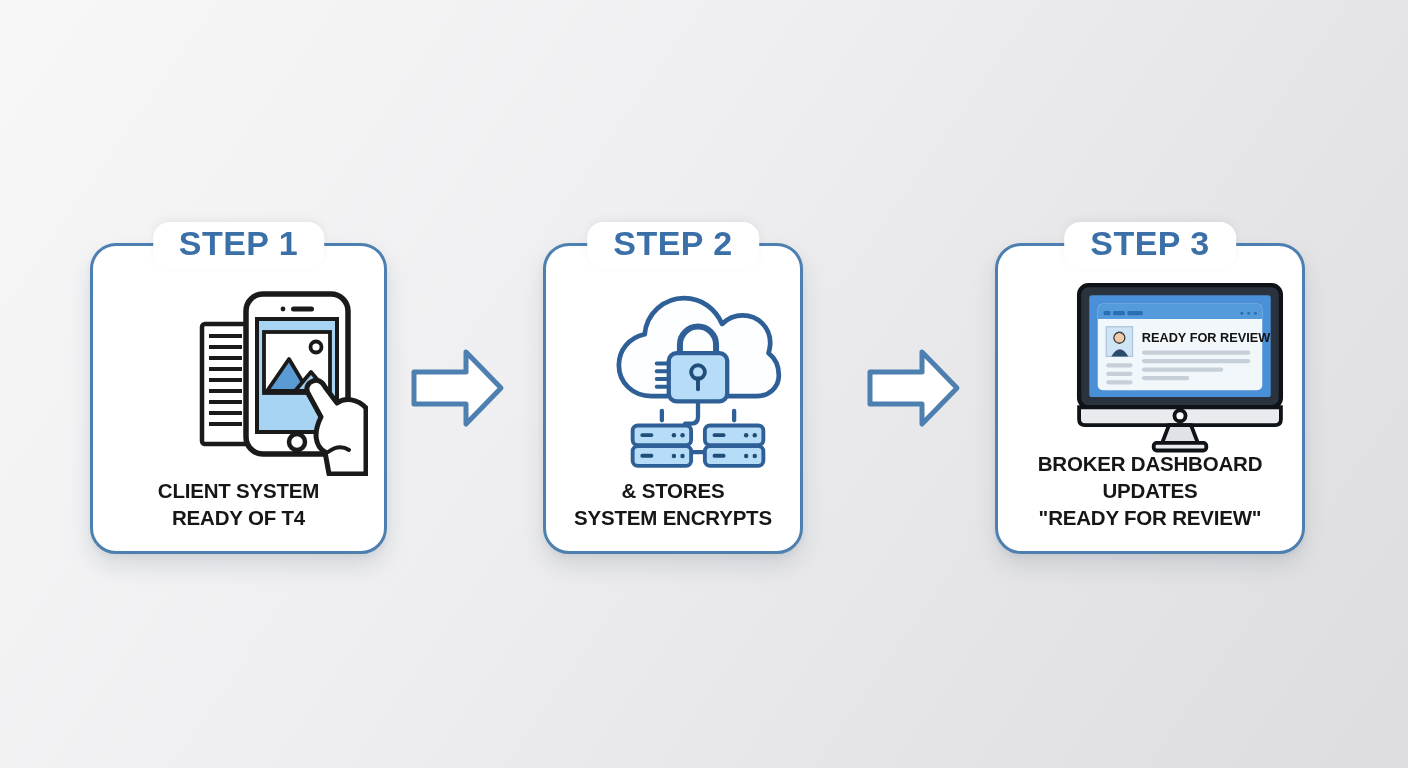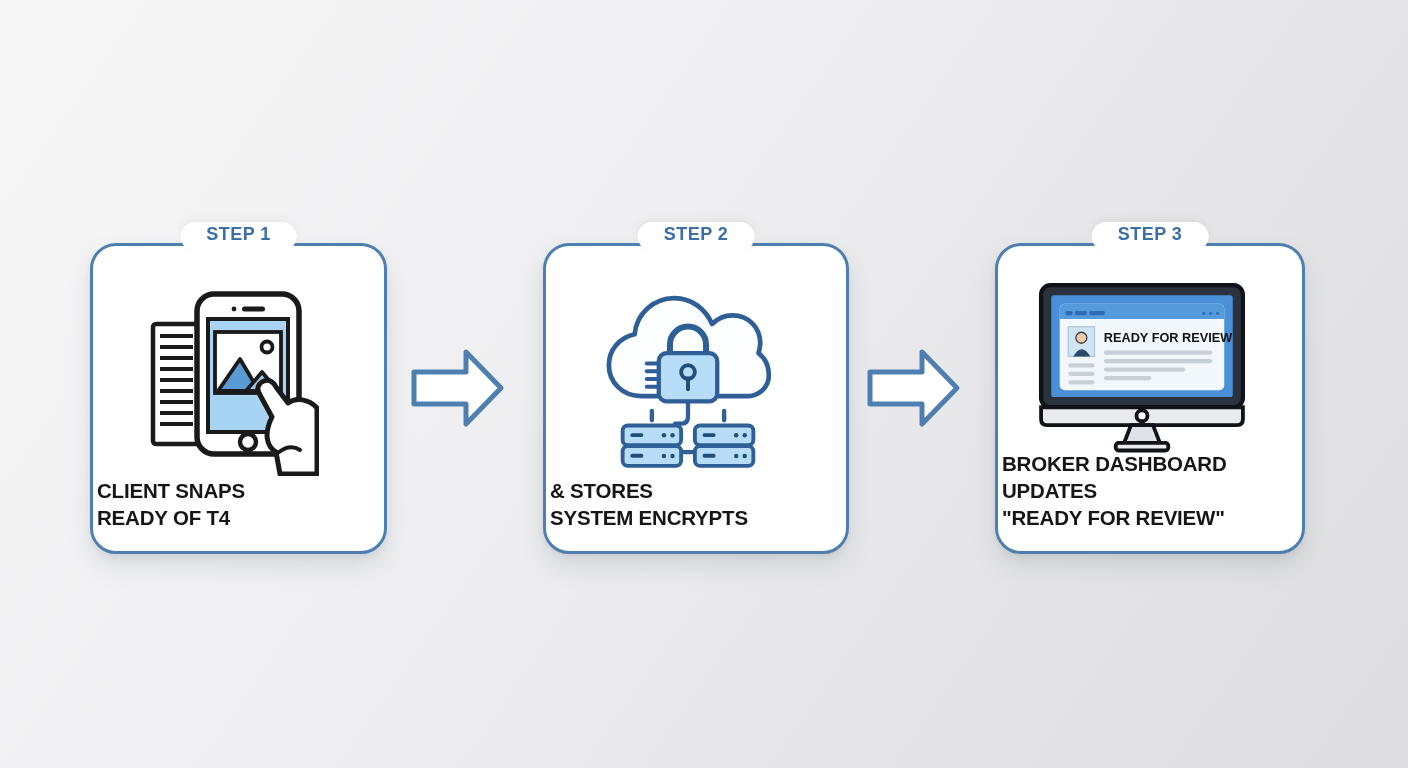--- a/index.html
+++ b/index.html
@@ -13,39 +13,39 @@
     background:linear-gradient(125deg, #f7f7f8 0%, #efeff1 40%, #e4e4e6 75%, #dddddf 100%);
   }
   .card {
     position:absolute; top:243px; height:311px;
     background:#ffffff;
     border:3.5px solid #4d80b0;
     border-radius:26px;
     box-shadow:0 12px 22px rgba(120,130,145,0.22), 0 3px 6px rgba(0,0,0,0.05);
   }
   .card1 { left:90px;  width:297px; }
-  .card2 { left:543px; width:306px; }
+  .card2 { left:543px; width:260px; }
   .card3 { left:995px; width:310px;padding-left:17px; }
   .step-tab {
     position:absolute; top:-24px; left:50%; transform:translateX(-50%);
     background:#ffffff;
     padding:2px 26px 6px;
     border-radius:16px;
     box-shadow:0 -3px 8px rgba(0,0,0,0.05);
-    font-size:18px; font-weight:bold; color:#3a6fa8;
+    font-size:34px; font-weight:bold; color:#3a6fa8;
     letter-spacing:0.5px; white-space:nowrap;
   }
   .icon-wrap {
     position:absolute; top:40px; left:0; right:16px;
-    display:flex; justify-content:center;
+    display:flex; justify-content:flex-end;
   }
   .card3 .icon-wrap { top:34px; }
   .caption {
     position:absolute; bottom:20px; left:4px; right:4px;
-    text-align:left;
+    text-align:center;
     font-size:20.5px; font-weight:700; line-height:27px;
     color:#161616; letter-spacing:-0.2px;
   }
   .arrow { position:absolute; top:345px; width:94px; height:86px; }
   .arrow1 { left:411px; }
   .arrow2 { left:867px; }
 </style>
 </head>
 <body>
 
@@ -89,21 +89,21 @@
                  L137 188
                  L174 188
                  L174 122
                  C166 113 153 111 145 117
                  L133 101
                  C130 95 125 93 121 95 Z" fill="#ffffff" stroke="#1a1a1a" stroke-width="5" stroke-linejoin="round"></path>
         <path d="M136 166 C144 160 151 160 157 164" fill="none" stroke="#1a1a1a" stroke-width="4" stroke-linecap="round"></path>
       </svg>
     </div>
     <div class="caption">
-      <div>CLIENT SNAPS</div>
+      <div>CLIENT SYSTEM</div>
       <div>READY OF T4</div>
     </div>
   </div>
 
   <svg class="arrow arrow1" viewBox="0 0 94 86">
     <polygon points="3,27 55,27 55,7 90,43 55,79 55,59 3,59" fill="#ffffff" stroke="#4d80b0" stroke-width="5" stroke-linejoin="round"></polygon>
   </svg>
 
   <div class="card card2">
     <div class="step-tab">STEP 2</div>

